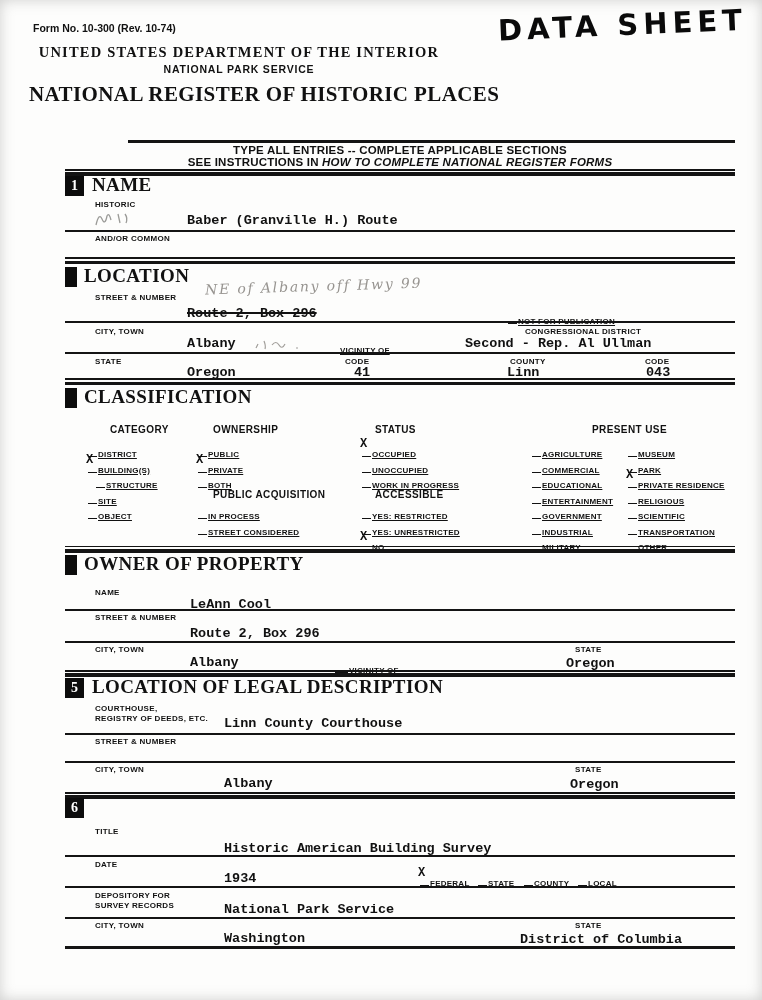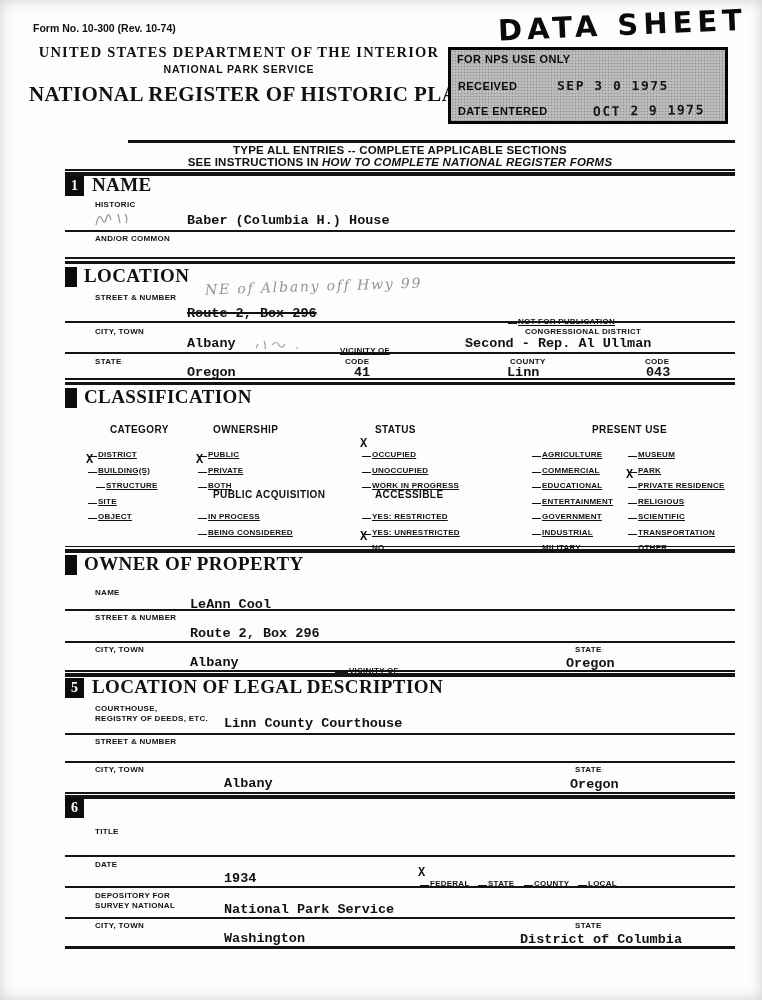--- a/index.html
+++ b/index.html
@@ -44,43 +44,36 @@
   <div class="abs formno" style="left:33px;top:22px">Form No. 10-300 (Rev. 10-74)</div>
   <div class="abs ctr" style="left:29px;top:44px;width:420px">
     <div class="dept">UNITED STATES DEPARTMENT OF THE INTERIOR</div>
     <div class="agency" style="margin-top:2px">NATIONAL PARK SERVICE</div>
   </div>
   <div class="abs ctr" style="left:29px;top:82px;width:420px">
     <div class="bigtitle">NATIONAL REGISTER OF HISTORIC PLACES</div>
   </div>
   <div class="abs stamp-datasheet" style="left:498px;top:8px">DATA SHEET</div>
 
-  <div class="abs npsbox" style="left:448px;top:47px;width:274px;height:71px">
-    <div class="abs npslbl" style="left:6px;top:3px">FOR NPS USE ONLY</div>
-    <div class="abs npslbl" style="left:7px;top:30px">RECEIVED</div>
-    <div class="abs stampdate" style="left:106px;top:28px">SEP 3 0 1975</div>
-    <div class="abs npslbl" style="left:7px;top:55px">DATE ENTERED</div>
-    <div class="abs stampdate" style="left:142px;top:53px;transform:rotate(-1deg)">OCT 2 9 1975</div>
-  </div>
 
   <div class="rule" style="left:128px;top:140px;width:607px;height:3px"></div>
   <div class="abs ctr" style="left:65px;top:144px;width:670px">
     <div class="instr">TYPE ALL ENTRIES -- COMPLETE APPLICABLE SECTIONS</div>
     <div class="instr"><span>SEE INSTRUCTIONS IN </span><i>HOW TO COMPLETE NATIONAL REGISTER FORMS</i></div>
   </div>
   <div class="rule" style="left:65px;top:169px;width:670px;height:1.5px"></div>
   <div class="rule" style="left:65px;top:172px;width:670px;height:3.5px"></div>
 
   <div class="numbox" style="left:65px;top:176px">1</div>
   <div class="abs sec-title" style="left:92px;top:174px">NAME</div>
   <div class="abs lbl" style="left:95px;top:200px">HISTORIC</div>
   <svg class="abs" style="left:92px;top:210px" width="42" height="18" viewBox="0 0 42 18">
     <path d="M4 15 Q7 2 10 9 T15 6 Q17 2 19 10 M26 4 L28 13 M33 4 Q36 8 34 13" stroke="#9b9b98" fill="none" stroke-width="1.3"></path>
   </svg>
-  <div class="abs val" style="left:187px;top:213px">Baber (Columbia H.) House</div>
+  <div class="abs val" style="left:187px;top:213px">Baber (Granville H.) Route</div>
   <div class="rule" style="left:65px;top:230px;width:670px;height:2px"></div>
   <div class="abs lbl" style="left:95px;top:234px">AND/OR COMMON</div>
   <div class="rule" style="left:65px;top:257px;width:670px;height:1.5px"></div>
   <div class="rule" style="left:65px;top:260.5px;width:670px;height:3.5px"></div>
 
   <div class="numbar" style="left:65px;top:267px"></div>
   <div class="abs sec-title" style="left:84px;top:265px">LOCATION</div>
   <div class="abs lbl" style="left:95px;top:293px">STREET &amp; NUMBER</div>
   <div class="abs hand" style="left:205px;top:278px">NE of Albany off Hwy 99</div>
   <div class="abs val struck" style="left:187px;top:306px">Route 2, Box 296</div>
@@ -124,21 +117,21 @@
   <div class="opt" style="left:88px;top:458.5px"><span class="mark">X</span><span class="blank"></span><span class="olabel">BUILDING(S)</span></div>
   <div class="opt" style="left:96px;top:474px"><span class="mark"></span><span class="blank"></span><span class="olabel">STRUCTURE</span></div>
   <div class="opt" style="left:88px;top:489.5px"><span class="mark"></span><span class="blank"></span><span class="olabel">SITE</span></div>
   <div class="opt" style="left:88px;top:505px"><span class="mark"></span><span class="blank"></span><span class="olabel">OBJECT</span></div>
 
   <div class="opt" style="left:198px;top:443px"><span class="mark"></span><span class="blank"></span><span class="olabel">PUBLIC</span></div>
   <div class="opt" style="left:198px;top:458.5px"><span class="mark">X</span><span class="blank"></span><span class="olabel">PRIVATE</span></div>
   <div class="opt" style="left:198px;top:474px"><span class="mark"></span><span class="blank"></span><span class="olabel">BOTH</span></div>
   <div class="abs colhead" style="left:213px;top:489px">PUBLIC ACQUISITION</div>
   <div class="opt" style="left:198px;top:505px"><span class="mark"></span><span class="blank"></span><span class="olabel">IN PROCESS</span></div>
-  <div class="opt" style="left:198px;top:520.5px"><span class="mark"></span><span class="blank"></span><span class="olabel">BEING CONSIDERED</span></div>
+  <div class="opt" style="left:198px;top:520.5px"><span class="mark"></span><span class="blank"></span><span class="olabel">STREET CONSIDERED</span></div>
 
   <div class="opt" style="left:362px;top:443px"><span class="mark">X</span><span class="blank"></span><span class="olabel">OCCUPIED</span></div>
   <div class="opt" style="left:362px;top:458.5px"><span class="mark"></span><span class="blank"></span><span class="olabel">UNOCCUPIED</span></div>
   <div class="opt" style="left:362px;top:474px"><span class="mark"></span><span class="blank"></span><span class="olabel">WORK IN PROGRESS</span></div>
   <div class="abs colhead" style="left:375px;top:489px">ACCESSIBLE</div>
   <div class="opt" style="left:362px;top:505px"><span class="mark"></span><span class="blank"></span><span class="olabel">YES: RESTRICTED</span></div>
   <div class="opt" style="left:362px;top:520.5px"><span class="mark"></span><span class="blank"></span><span class="olabel">YES: UNRESTRICTED</span></div>
   <div class="opt" style="left:362px;top:536px"><span class="mark">X</span><span class="blank"></span><span class="olabel">NO</span></div>
 
   <div class="opt" style="left:532px;top:443px"><span class="mark"></span><span class="blank"></span><span class="olabel">AGRICULTURE</span></div>
@@ -188,30 +181,31 @@
   <div class="rule" style="left:65px;top:761px;width:670px;height:2px"></div>
   <div class="abs lbl" style="left:95px;top:765px">CITY, TOWN</div>
   <div class="abs val" style="left:224px;top:776px">Albany</div>
   <div class="abs lbl" style="left:575px;top:765px">STATE</div>
   <div class="abs val" style="left:570px;top:777px">Oregon</div>
   <div class="rule" style="left:65px;top:792px;width:670px;height:1.5px"></div>
   <div class="rule" style="left:65px;top:795px;width:670px;height:3.5px"></div>
 
   <div class="numbox" style="left:65px;top:798px">6</div>
   <div class="abs lbl" style="left:95px;top:827px">TITLE</div>
+  <div class="abs val" style="left:224px;top:841px">Historic American Building Survey</div>
   <div class="rule" style="left:65px;top:855px;width:670px;height:2px"></div>
   <div class="abs lbl" style="left:95px;top:860px">DATE</div>
   <div class="abs val" style="left:224px;top:871px">1934</div>
   <div class="opt" style="left:420px;top:872px"><span class="mark">X</span><span class="blank"></span><span class="olabel">FEDERAL</span></div>
   <div class="opt" style="left:478px;top:872px"><span class="mark"></span><span class="blank"></span><span class="olabel">STATE</span></div>
   <div class="opt" style="left:524px;top:872px"><span class="mark"></span><span class="blank"></span><span class="olabel">COUNTY</span></div>
   <div class="opt" style="left:578px;top:872px"><span class="mark"></span><span class="blank"></span><span class="olabel">LOCAL</span></div>
   <div class="rule" style="left:65px;top:886px;width:670px;height:2px"></div>
   <div class="abs lbl" style="left:95px;top:891px">DEPOSITORY FOR</div>
-  <div class="abs lbl" style="left:95px;top:901px">SURVEY NATIONAL</div>
+  <div class="abs lbl" style="left:95px;top:901px">SURVEY RECORDS</div>
   <div class="abs val" style="left:224px;top:902px">National Park Service</div>
   <div class="rule" style="left:65px;top:917px;width:670px;height:2px"></div>
   <div class="abs lbl" style="left:95px;top:921px">CITY, TOWN</div>
   <div class="abs val" style="left:224px;top:931px">Washington</div>
   <div class="abs lbl" style="left:575px;top:921px">STATE</div>
   <div class="abs val" style="left:520px;top:932px">District of Columbia</div>
   <div class="rule" style="left:65px;top:946px;width:670px;height:3px"></div>
 
 </div>
 

